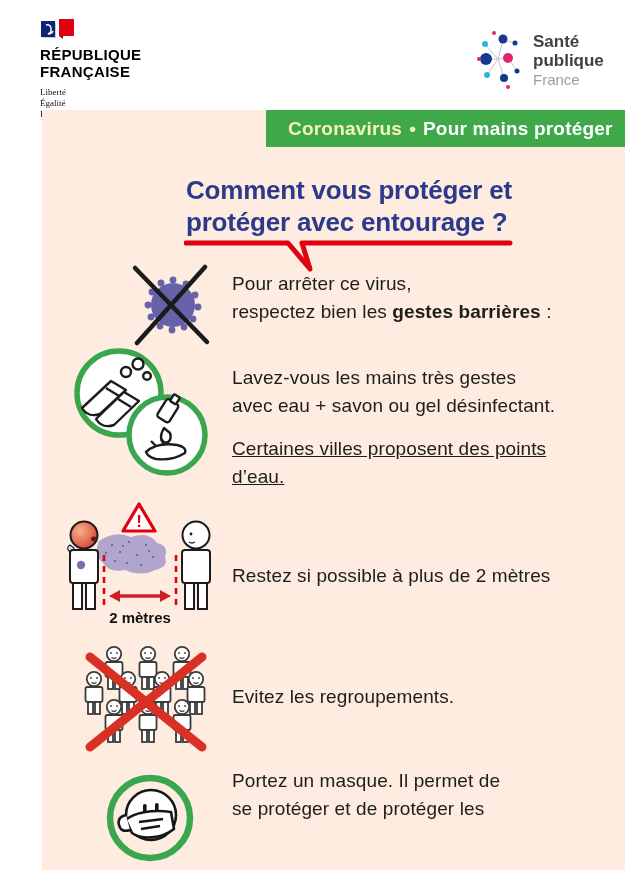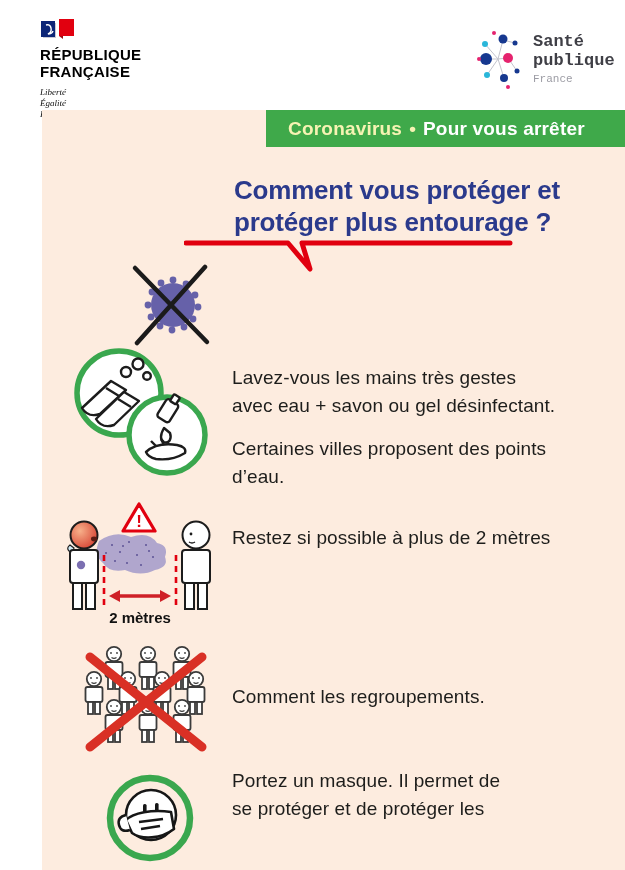--- a/index.html
+++ b/index.html
@@ -6,55 +6,55 @@
   .page {
     position:relative; width:625px; height:870px; background:#ffffff;
     font-family:"Liberation Sans", sans-serif; overflow:hidden;
   }
   
   .marianne { position:absolute; left:40px; top:18px; }
   .marianne .rf {
     font-size:15px; font-weight:800; color:#000; line-height:17px; letter-spacing:.3px;
   }
   .marianne .motto {
-    margin-top:7px; font-family:"Liberation Serif", serif; font-style:italic;
+    margin-top:7px; font-family:"Liberation Serif", serif; 
     font-size:9px; line-height:11px; color:#111;
   }
-  .spf { position:absolute; left:477px; top:31px; display:flex; align-items:center;font-family:Liberation Mono, monospace; }
+  .spf { position:absolute; left:477px; top:31px; display:flex; align-items:center; }
   .spf .txt { margin-left:9px; }
   .spf .txt .b { font-size:17px; font-weight:700; color:#3f3f46; line-height:19px; }
-  .spf .txt .f { font-size:11px; font-weight:400; color:#9c9ca4; line-height:19px; }
+  .spf .txt .f { font-size:15px; font-weight:400; color:#9c9ca4; line-height:19px; }
 
   
   .panel { position:absolute; left:42px; top:110px; width:583px; height:760px; background:#fdecdf; }
 
   
   .banner {
     position:absolute; left:266px; top:110px; width:359px; height:37px;
     background:#3fa94a; display:flex; align-items:center; box-sizing:border-box;
     padding-left:22px; font-size:19px; font-weight:700; letter-spacing:.2px;
   }
   .banner .hl { color:#f6f3b3; }
   .banner .dot { color:#f6f3b3; margin:0 7px; }
   .banner .rest { color:#ffffff; }
 
   
   .title {
     position:absolute; left:186px; top:174px; font-size:26px; font-weight:800;
-    color:#2b3a8c; line-height:32px; letter-spacing:-0.2px;margin-left:48px;
+    color:#2b3a8c; line-height:32px; letter-spacing:-0.2px;
   }
   .title-underline { position:absolute; left:184px; top:237px; }
 
   
   .row-text {
     position:absolute; left:232px; font-size:19px; line-height:28px;
     color:#1d1d1b; letter-spacing:.1px;
   }
   .row-text .para { margin-bottom:15px; }
-  .row-text .para:last-child { margin-bottom:0; }
+  .row-text .para:last-child { margin-bottom:0;text-decoration:underline; }
   .bold { font-weight:700; }
   .icon-abs { position:absolute; }
 </style>
 </head>
 <body>
 
 <div class="page">
 
   <div class="marianne">
     <svg width="37" height="24" viewBox="0 0 37 24">
@@ -104,26 +104,26 @@
       <div class="b">publique</div>
       <div class="f">France</div>
     </div>
   </div>
 
   <div class="panel"></div>
 
   <div class="banner">
     <span class="hl">Coronavirus</span>
     <span class="dot">•</span>
-    <span class="rest">Pour vous arrêter</span>
+    <span class="rest">Pour mains protéger</span>
   </div>
 
   <div class="title">
     <div>Comment vous protéger et</div>
-    <div>protéger plus entourage ?</div>
+    <div>protéger avec entourage ?</div>
   </div>
   <svg class="title-underline" width="330" height="42" viewBox="0 0 330 42">
     <path d="M2,6 H104 L126,32 L118,6 H326" fill="none" stroke="#e1000f" stroke-width="5" stroke-linejoin="round" stroke-linecap="round"></path>
   </svg>
 
   <svg class="icon-abs" style="left:129px; top:264px;" width="84" height="82" viewBox="0 0 84 82">
     <g fill="#6661a9">
       <circle cx="44" cy="41" r="22"></circle>
       <circle cx="44" cy="16" r="3.4"></circle>
         <circle cx="57" cy="20" r="3.4"></circle>
@@ -136,20 +136,24 @@
       <circle cx="22" cy="53" r="3.4"></circle>
         <circle cx="19" cy="41" r="3.4"></circle>
       <circle cx="23" cy="28" r="3.4"></circle>
         <circle cx="32" cy="19" r="3.4"></circle>
     </g>
     <g stroke="#1b1b1b" stroke-width="4.5" stroke-linecap="round">
       <line x1="6" y1="4" x2="78" y2="78"></line>
       <line x1="76" y1="3" x2="8" y2="79"></line>
     </g>
   </svg>
+  <div class="row-text" style="top:270px;">
+    <div>Pour arrêter ce virus,</div>
+    <div><span>respectez bien les </span><span class="bold">gestes barrières</span><span> :</span></div>
+  </div>
 
   <svg class="icon-abs" style="left:64px; top:346px;" width="170" height="135" viewBox="0 0 170 135">
 
     <circle cx="55" cy="47" r="42" fill="#ffffff" stroke="#3aa74e" stroke-width="5.5"></circle>
     <g stroke="#1c1c1c" stroke-width="2.4" fill="#ffffff" stroke-linejoin="round">
       <path d="M18,62 L47,35 L62,44 L36,68 Q24,72 18,62 Z"></path>
       <path d="M32,73 L60,46 L75,55 L50,79 Q38,83 32,73 Z"></path>
       <line x1="42" y1="42" x2="55" y2="50"></line>
       <line x1="54" y1="53" x2="67" y2="61"></line>
       <circle cx="62" cy="26" r="5"></circle>
@@ -232,21 +236,21 @@
 
     <g>
       <line x1="47" y1="58" x2="47" y2="113" stroke="#e1000f" stroke-width="2.6" stroke-dasharray="6,5"></line>
       <line x1="119" y1="58" x2="119" y2="113" stroke="#e1000f" stroke-width="2.6" stroke-dasharray="6,5"></line>
       <line x1="56" y1="99" x2="110" y2="99" stroke="#cf2027" stroke-width="3.6"></line>
       <path d="M52,99 l11,-6 v12 Z" fill="#cf2027"></path>
       <path d="M114,99 l-11,-6 v12 Z" fill="#cf2027"></path>
       <text x="83" y="126" text-anchor="middle" font-size="15" font-weight="bold" fill="#111111" font-family="Liberation Sans, sans-serif">2 mètres</text>
     </g>
   </svg>
-  <div class="row-text" style="top:524px;">
+  <div class="row-text" style="top:562px;">
     <div>Restez si possible à plus de 2 mètres</div>
   </div>
 
   <svg class="icon-abs" style="left:82px; top:645px;" width="130" height="113" viewBox="0 0 130 113">
     <defs>
       <g id="pers" stroke="#3b3b3b" stroke-width="1.8" fill="#ffffff">
         <circle cx="10" cy="8" r="7.2"></circle>
         <circle cx="7" cy="7" r="0.9" fill="#3b3b3b" stroke="none"></circle>
         <circle cx="13" cy="7" r="0.9" fill="#3b3b3b" stroke="none"></circle>
         <path d="M7.5,11.5 q2.5,1.6 5,0" fill="none" stroke-width="1.2"></path>
@@ -264,21 +268,21 @@
       <use href="#pers" x="104" y="26"></use>
     <use href="#pers" x="22" y="54"></use>
       <use href="#pers" x="56" y="54"></use>
       <use href="#pers" x="90" y="54"></use>
     <g stroke="#d93025" stroke-width="9" stroke-linecap="round">
       <line x1="8" y1="12" x2="120" y2="102"></line>
       <line x1="120" y1="12" x2="8" y2="102"></line>
     </g>
   </svg>
   <div class="row-text" style="top:683px;">
-    <div>Comment les regroupements.</div>
+    <div>Evitez les regroupements.</div>
   </div>
 
   <svg class="icon-abs" style="left:97px; top:771px;" width="106" height="94" viewBox="0 0 106 94">
     <circle cx="53" cy="47" r="40" fill="none" stroke="#3aa74e" stroke-width="6.5"></circle>
     <g stroke="#161616" stroke-width="2.6" fill="#ffffff" stroke-linejoin="round">
       <circle cx="54" cy="44" r="25"></circle>
       <rect x="46" y="33" width="3.6" height="8" rx="1.6" fill="#161616" stroke="none"></rect>
       <rect x="58" y="32" width="3.6" height="8" rx="1.6" fill="#161616" stroke="none"></rect>
       <path d="M29,49 C36,42 55,38 74,41 L77,58 C64,68 45,69 35,62 Z"></path>
       <path d="M29,44 q-9,2 -7,10 q2,8 11,5" fill="#ffffff"></path>

